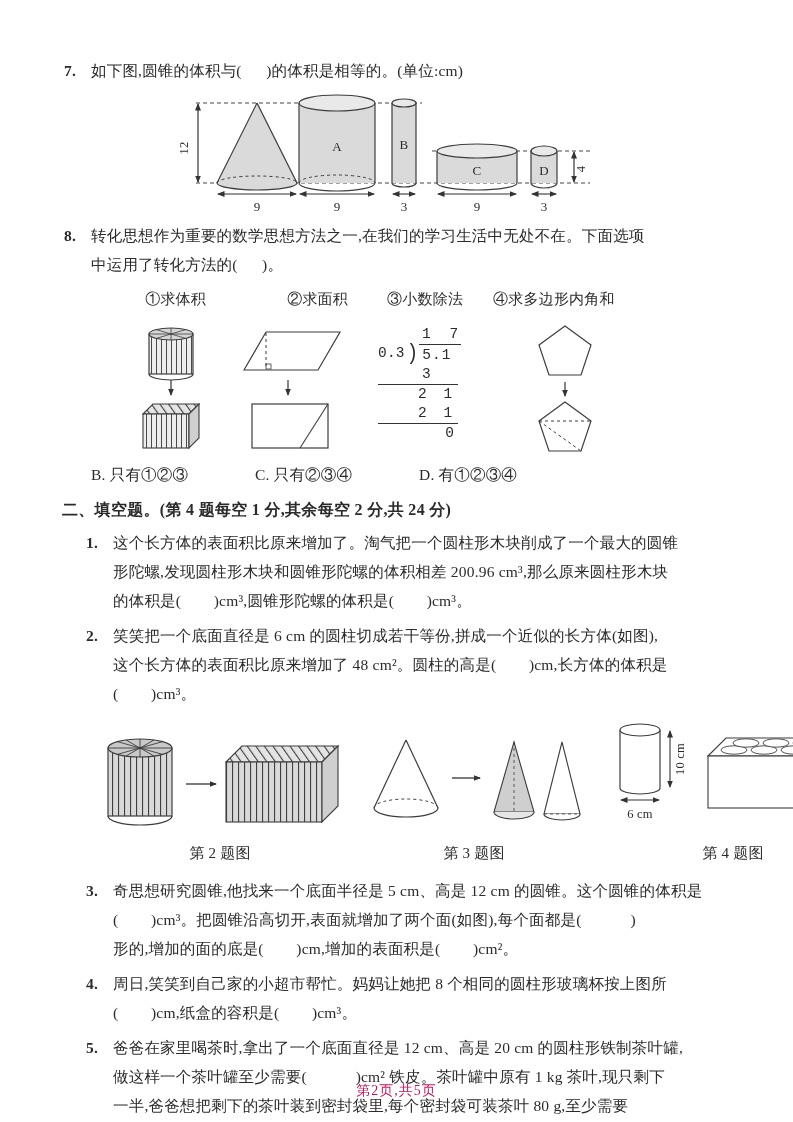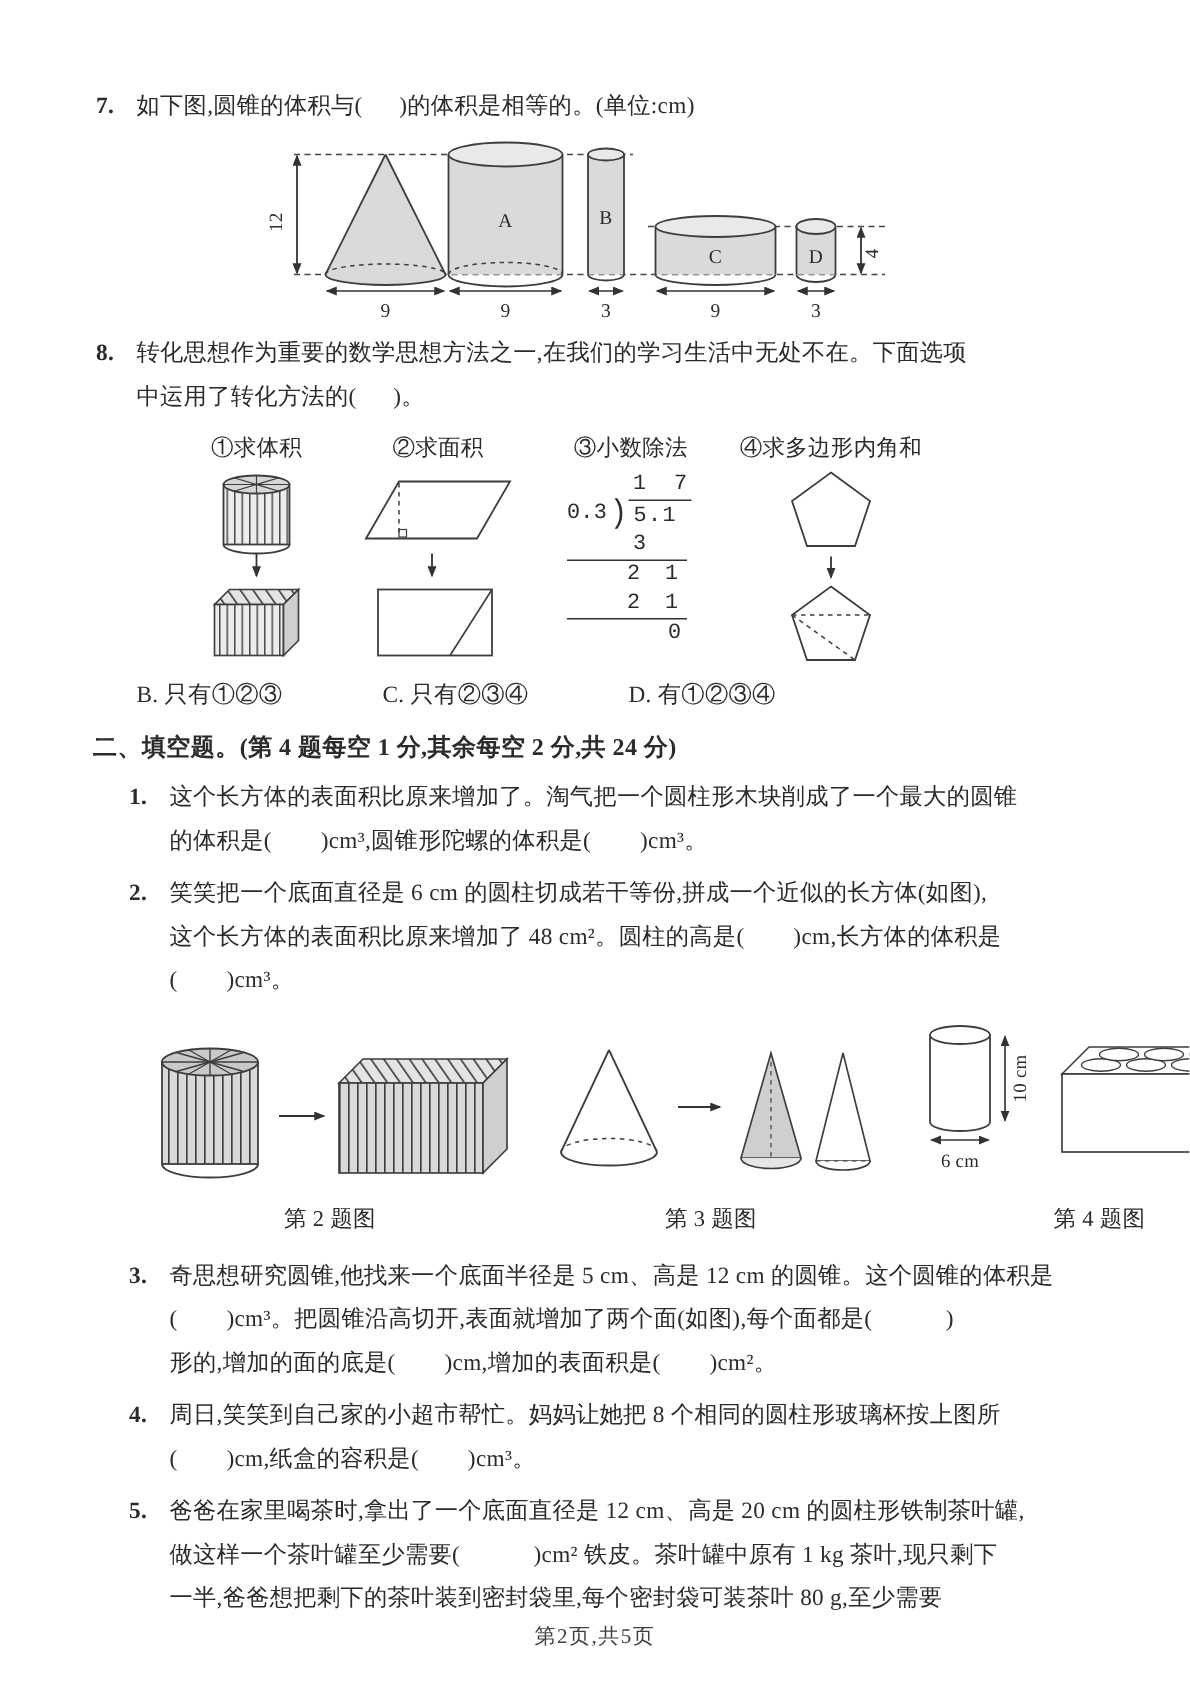--- a/index.html
+++ b/index.html
@@ -10,40 +10,40 @@
   .qnum{position:absolute;left:0;top:0;font-weight:bold;line-height:29px;}
   .qbody{padding-left:27px;}
   .tline{line-height:29px;white-space:pre;}
   
   .fig7{margin:6px 0 2px 118px;display:block;}
   svg{overflow:visible;}
   .sv-txt{font-family:"Liberation Serif",serif;font-size:13px;fill:#2b2b2b;}
   .sv-sm{font-size:12.5px;}
   
   .methods{display:flex;align-items:flex-start;gap:30px;margin:8px 0 2px 72px;}
-  .mcol{display:flex;flex-direction:column;align-items:center;}
+  .mcol{display:flex;flex-direction:column;align-items:flex-end;gap:11px;}
   .mlabel{font-size:15px;line-height:24px;white-space:pre;}
   .division{font-family:"Liberation Mono",monospace;font-size:14.5px;line-height:19px;margin-top:3px;}
   .dv-q{padding-left:44px;letter-spacing:5px;}
   .dv-main{display:flex;align-items:flex-start;}
   .dv-p{font-size:19px;line-height:19px;margin:0 1px 0 2px;transform:scaleY(1.15);}
   .dv-dd{border-top:1.5px solid #333;padding:1px 10px 0 3px;letter-spacing:1px;}
   .dv-r{padding-left:40px;width:40px;letter-spacing:4px;}
   .dv-r.first{padding-left:44px;width:36px;}
   .dv-r.last{text-align:right;width:36px;padding-left:44px;}
   .b{border-bottom:1.5px solid #333;}
   .opts{display:flex;margin:10px 0 4px 0;line-height:26px;}
   .opts span{width:164px;white-space:pre;}
   .sec-head{font-weight:bold;font-size:16px;line-height:32px;margin:4px 0 2px -2px;letter-spacing:.3px;}
   .sq-wrap{margin-left:22px;}
   
   .figs-row{display:flex;align-items:flex-end;gap:26px;margin:8px 0 10px 14px;}
   .fg{display:flex;flex-direction:column;align-items:center;}
   .fg-cap{font-size:15px;line-height:26px;margin-top:16px;white-space:pre;}
-  .footer{position:absolute;left:0;right:0;bottom:22px;text-align:center;font-size:14px;color:#404040;letter-spacing:1px;}
+  .footer{position:absolute;left:0;right:0;bottom:22px;text-align:center;font-size:14px;color:#be185d;letter-spacing:1px;}
 </style>
 </head>
 <body>
 
 <svg width="0" height="0" style="position:absolute" aria-hidden="true">
   <defs>
     <marker id="ah" markerWidth="9" markerHeight="8" refX="6.5" refY="3" orient="auto-start-reverse" markerUnits="userSpaceOnUse">
       <path d="M0,0 L7.5,3 L0,6 z" fill="#333"></path>
     </marker>
     <pattern id="pv" width="5" height="8" patternUnits="userSpaceOnUse">
@@ -219,20 +219,21 @@
     </div>
 
     <div class="sec-head">二、填空题。(第 4 题每空 1 分,其余每空 2 分,共 24 分)</div>
 
     <div class="sq-wrap">
 
       <div class="q">
         <span class="qnum">1.</span>
         <div class="qbody">
           <div class="tline">这个长方体的表面积比原来增加了。淘气把一个圆柱形木块削成了一个最大的圆锥</div>
+          <div class="tline">形陀螺,发现圆柱形木块和圆锥形陀螺的体积相差 200.96 cm³,那么原来圆柱形木块</div>
           <div class="tline">的体积是(        )cm³,圆锥形陀螺的体积是(        )cm³。</div>
         </div>
       </div>
 
       <div class="q">
         <span class="qnum">2.</span>
         <div class="qbody">
           <div class="tline">笑笑把一个底面直径是 6 cm 的圆柱切成若干等份,拼成一个近似的长方体(如图),</div>
           <div class="tline">这个长方体的表面积比原来增加了 48 cm²。圆柱的高是(        )cm,长方体的体积是</div>
           <div class="tline">(        )cm³。</div>

